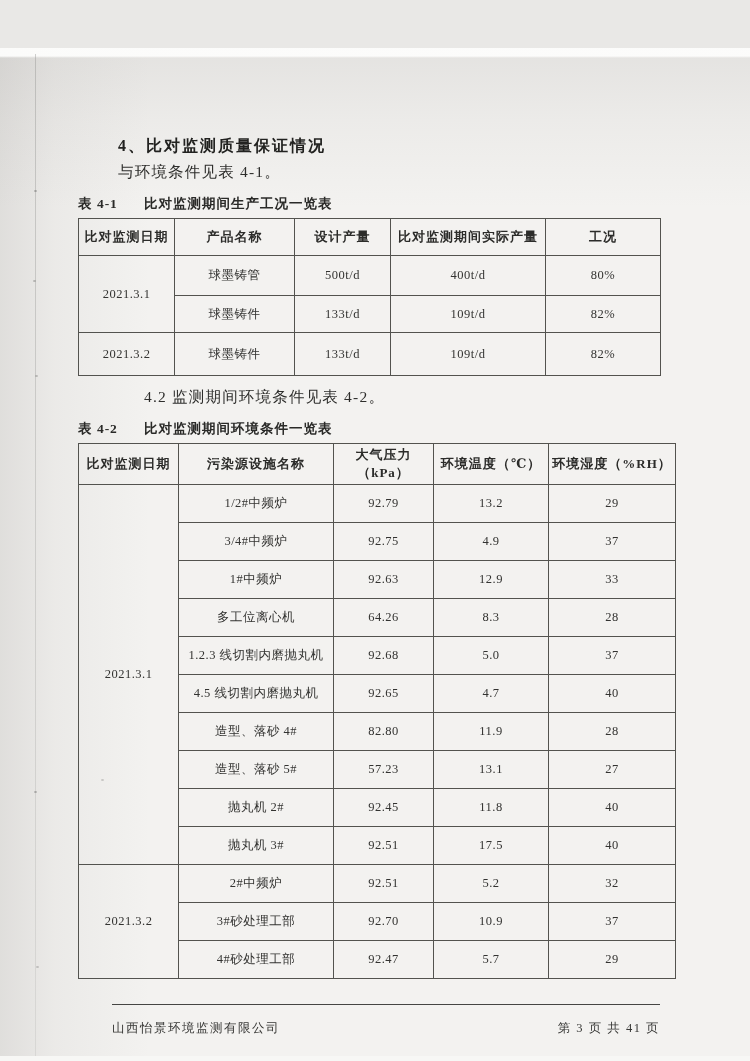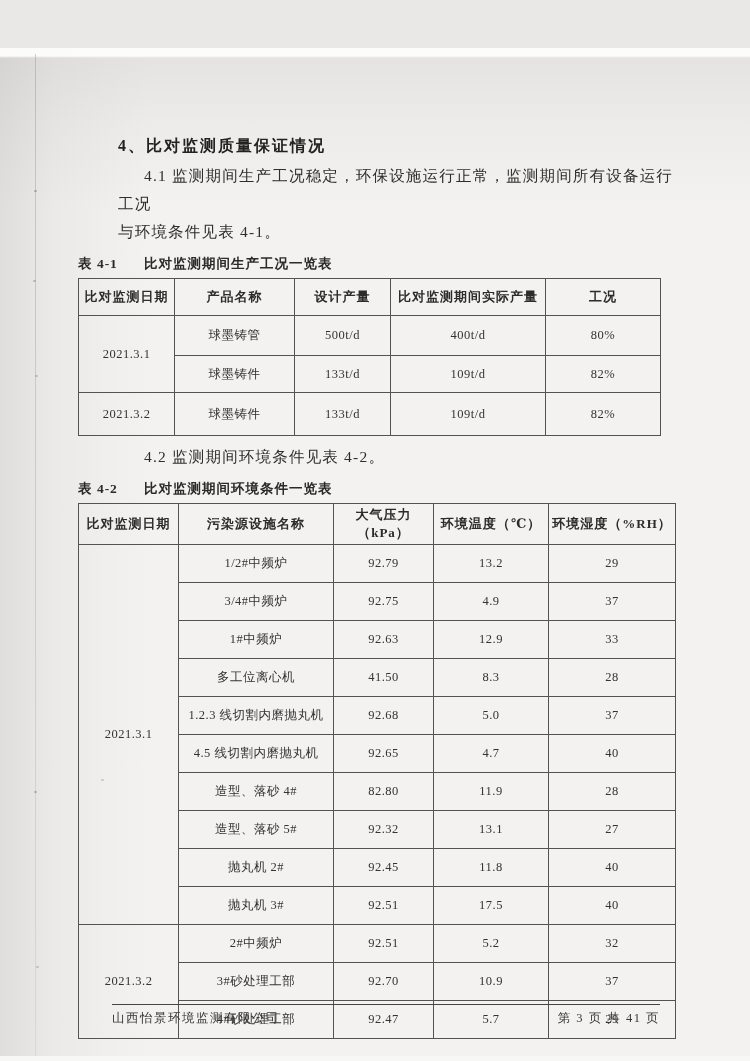--- a/index.html
+++ b/index.html
@@ -53,39 +53,38 @@
   #t2 { width:597px; margin-top:3px; }
   #t1 tr.hrow { height:37px; }
   #t1 tr.r1 { height:40px; }
   #t1 tr.r2 { height:37px; }
   #t1 tr.r3 { height:43px; }
   #t2 thead tr { height:41px; }
   #t2 tbody tr { height:38px; }
 
   .footer {
     position:absolute; left:112px; top:956px; width:548px;
-    border-top:1.5px solid #454543; padding-top:5px;
+    border-top:1.5px solid #454543; padding-top:15px;
     display:flex; justify-content:space-between; align-items:flex-start;
     font-size:12.5px; letter-spacing:1.5px; color:#383836;
   }
 </style>
 </head>
 <body>
 
 <div class="scan">
   <div class="fold-line"></div>
   <div class="specks"></div>
   <div class="band-white"></div>
   <div class="band-grey"></div>
 
   <div class="doc">
 
     <div class="heading">4、比对监测质量保证情况</div>
 
-    <div class="para first-line">4.1 监测期间生产工况稳定，环保设施运行正常，监测期间所有设备运行工况</div>
     <div class="para">与环境条件见表 4-1。</div>
 
     <div class="caption">
       <span class="lbl">表 4-1</span><span>比对监测期间生产工况一览表</span>
     </div>
 
     <table id="t1">
       <colgroup>
         <col style="width:96px">
           <col style="width:120px">
@@ -164,21 +163,21 @@
           <td>37</td>
         </tr>
         <tr>
           <td>1#中频炉</td>
           <td>92.63</td>
           <td>12.9</td>
           <td>33</td>
         </tr>
         <tr>
           <td>多工位离心机</td>
-          <td>41.50</td>
+          <td>64.26</td>
           <td>8.3</td>
           <td>28</td>
         </tr>
         <tr>
           <td>1.2.3 线切割内磨抛丸机</td>
           <td>92.68</td>
           <td>5.0</td>
           <td>37</td>
         </tr>
         <tr>
@@ -188,21 +187,21 @@
           <td>40</td>
         </tr>
         <tr>
           <td>造型、落砂 4#</td>
           <td>82.80</td>
           <td>11.9</td>
           <td>28</td>
         </tr>
         <tr>
           <td>造型、落砂 5#</td>
-          <td>92.32</td>
+          <td>57.23</td>
           <td>13.1</td>
           <td>27</td>
         </tr>
         <tr>
           <td>抛丸机 2#</td>
           <td>92.45</td>
           <td>11.8</td>
           <td>40</td>
         </tr>
         <tr>

